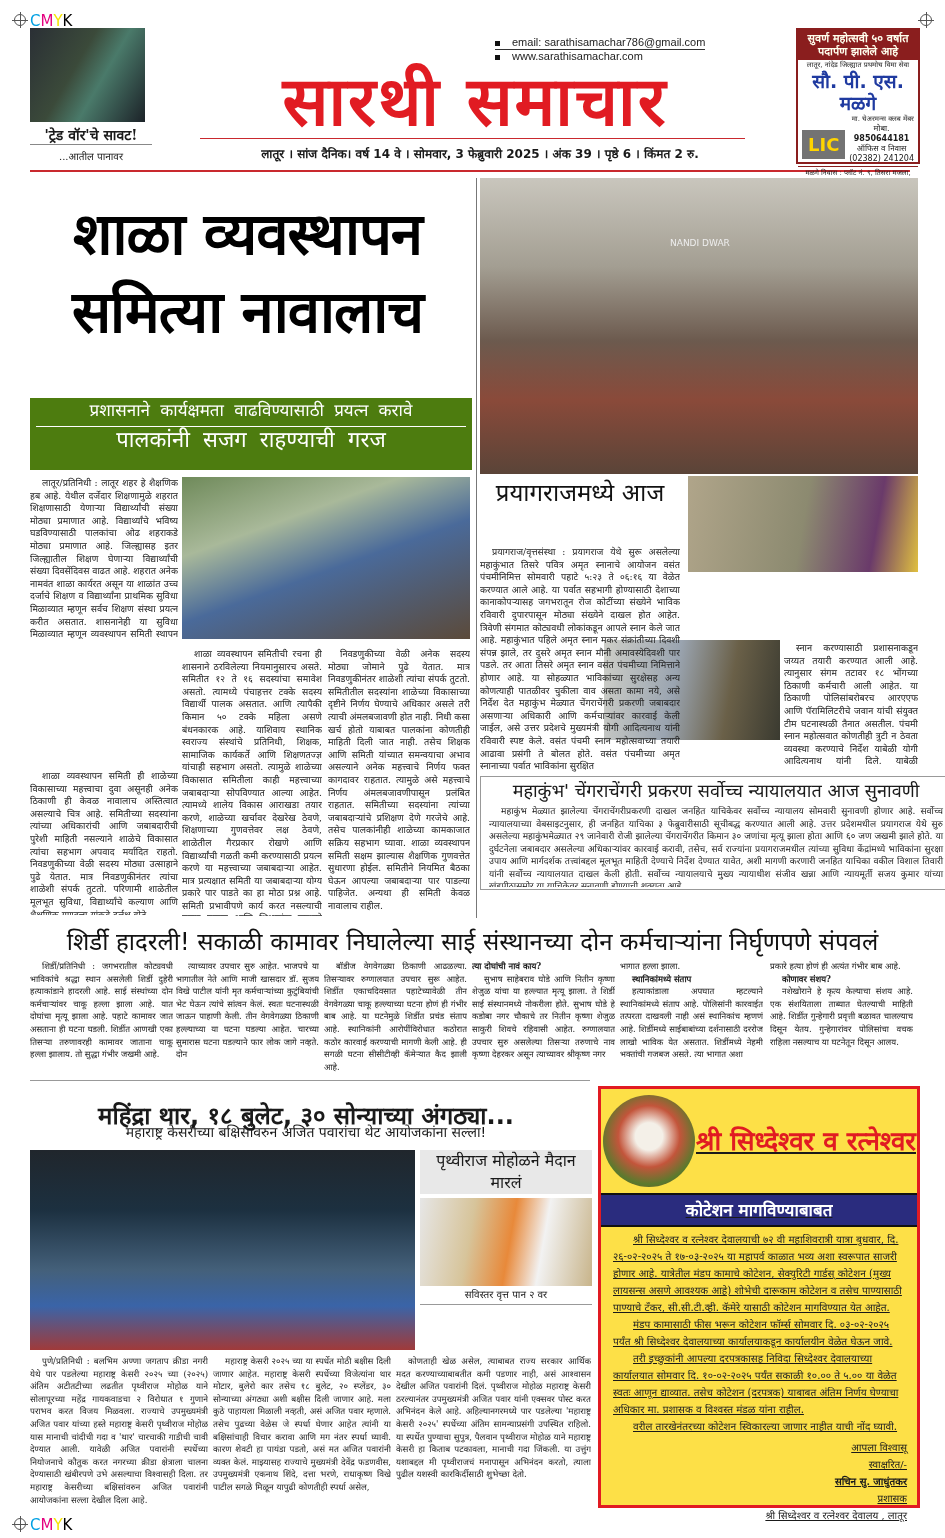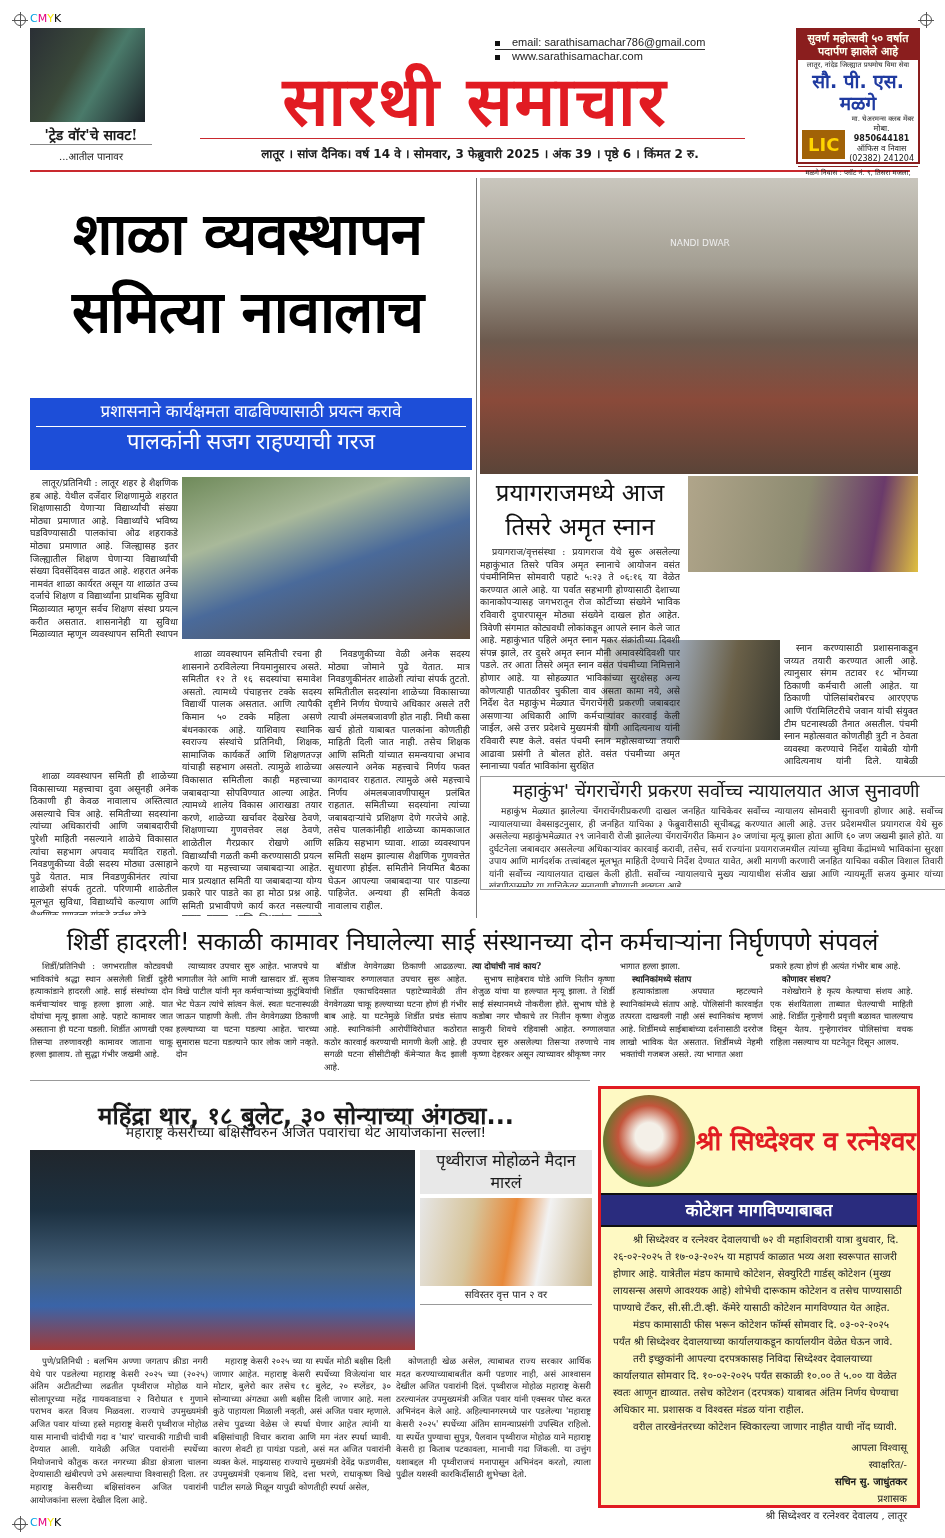--- a/index.html
+++ b/index.html
@@ -1,18 +1,18 @@
 <!DOCTYPE html>
 <html><head>
 <meta charset="utf-8">
 <style>
   * { box-sizing: border-box; margin: 0; padding: 0; }
   body { width: 945px; height: 1538px; background: #ffffff; font-family: "DejaVu Serif", serif; color: #1a1a1a; position: relative; overflow: hidden; }
   .abs { position: absolute; }
-  .cmyk { font-family: "DejaVu Sans", sans-serif; font-size: 11px; }
+  .cmyk { font-family: "DejaVu Sans", sans-serif; font-size: 15px; }
   .cmyk .c { color: #00a0e3; } .cmyk .m { color: #e4007f; } .cmyk .y { color: #f5e400; } .cmyk .k { color: #000; }
   .reg { width: 12px; height: 12px; border: 1px solid #555; border-radius: 50%; position: absolute; }
   .reg::before { content: ""; position: absolute; left: 5px; top: -3px; width: 1px; height: 16px; background: #555; }
   .reg::after { content: ""; position: absolute; top: 5px; left: -3px; height: 1px; width: 16px; background: #555; }
 
   .photo { background: linear-gradient(135deg, #6b7a8a, #3b4450 60%, #7c6a5a); }
   .teaser-caption { font-size: 14px; font-weight: bold; text-align: center; border-bottom: 1px solid #888; }
   .teaser-sub { font-size: 10px; text-align: center; }
 
   .contact { font-family: "Liberation Sans", sans-serif; font-size: 11px; color: #222; line-height: 13px; }
@@ -20,25 +20,25 @@
   .masthead { color: #e11b22; font-family: "DejaVu Sans", sans-serif; font-weight: bold; font-size: 68px; letter-spacing: 2px; text-align: center; line-height: 80px; }
   .mast-rule { height: 2px; background: #c9292e; }
   .dateline { font-family: "DejaVu Sans", sans-serif; font-size: 12px; font-weight: bold; text-align: center; }
   .top-rule { height: 2px; background: #c9292e; }
 
   .ad-lic { border: 2px solid #8a1e1e; background: #fff; font-family: "DejaVu Sans", sans-serif; text-align: center; }
   .ad-lic .hd { background: #8a1e1e; color: #ffe; font-size: 11px; font-weight: bold; line-height: 13px; padding: 2px; }
   .ad-lic .line { font-size: 7px; line-height: 10px; }
   .ad-lic .name { color: #1f3aa0; font-size: 19px; font-weight: bold; line-height: 22px; }
   .ad-lic .lic { display: flex; align-items: center; justify-content: space-between; padding: 0 4px; }
-  .ad-lic .logo { background: #a16207; color: #ffd400; font-weight: bold; font-size: 18px; padding: 4px 6px; }
+  .ad-lic .logo { background: #737373; color: #ffd400; font-weight: bold; font-size: 18px; padding: 4px 6px; }
   .ad-lic .ph { font-size: 8px; line-height: 10px; }
 
   .headline-big { font-family: "DejaVu Sans", sans-serif; font-weight: bold; font-size: 58px; line-height: 78px; text-align: center; letter-spacing: -1px; color: #000; }
-  .redbar { background: #1d4ed8; color: #fff; font-family: Liberation Sans, sans-serif; text-align: center; }
+  .redbar { background: #4d7c0f; color: #fff; font-family: Liberation Mono, monospace; text-align: center; }
   .redbar .l1 { font-size: 17px; line-height: 28px; border-bottom: 1px solid #fff; margin: 0 6px; }
   .redbar .l2 { font-size: 22px; line-height: 30px; }
 
   .col-text { font-size: 9.2px; line-height: 12.6px; text-align: justify; color: #222; overflow: hidden; }
   .col-text p { text-indent: 12px; }
   .vrule { width: 1px; background: #777; }
   .hrule { height: 1px; background: #999; }
 
   .kumbh-head { font-family: "DejaVu Sans", sans-serif; font-size: 24px; line-height: 34px; text-align: center; color: #111; }
   .box-stamp { border: 1px solid #999; background: #fff; }
@@ -46,21 +46,21 @@
 
   .shirdi-head { font-family: "DejaVu Sans", sans-serif; font-size: 24px; line-height: 32px; text-align: center; color: #111; }
   .sub-head { font-weight: bold; }
 
   .thar-head { font-family: "DejaVu Sans", sans-serif; font-weight: bold; font-size: 24px; line-height: 36px; text-align: center; margin-top: 12px; }
   .thar-sub { font-family: "DejaVu Sans", sans-serif; font-size: 14px; line-height: 20px; text-align: center; }
   .pune-head { font-family: "DejaVu Sans", sans-serif; font-weight: bold; font-size: 22px; line-height: 30px; text-align: center; }
   .pune-sub { font-family: "DejaVu Sans", sans-serif; font-size: 16px; background: #e8e8e8; text-align: center; line-height: 22px; }
   .caption { font-size: 10px; text-align: center; border-bottom: 1px solid #999; line-height: 18px; }
 
-  .temple-ad { border: 3px solid #e11b22; background: #fef9c3; }
+  .temple-ad { border: 3px solid #e11b22; background: #fde047; text-decoration: underline; }
   .temple-title { color: #e11b22; font-family: "DejaVu Sans", sans-serif; font-size: 26px; line-height: 36px; text-align: center; font-weight: bold; }
   .temple-bar { background: #2a2c7e; color: #fff; font-family: "DejaVu Sans", sans-serif; font-weight: bold; font-size: 17px; line-height: 30px; text-align: center; border-top: 2px solid #111; border-bottom: 2px solid #111; }
   .temple-body { font-size: 10.2px; line-height: 17px; color: #222; padding: 4px 12px; }
   .temple-body p { text-indent: 20px; }
   .temple-sign { text-align: right; font-size: 10px; line-height: 17px; padding-right: 10px; }
   .idol { border-radius: 50%; background: radial-gradient(circle at 50% 45%, #f4f0e8 20%, #c3553b 45%, #5a7a2d 70%, #8b2c2c); }
 </style>
 </head>
 <body>
 
@@ -124,21 +124,20 @@
   </div>
 <div class="abs col-text" style="left:328px;top:648px;width:142px;height:268px;">
     <p>निवडणुकीच्या वेळी अनेक सदस्य मोठ्या जोमाने पुढे येतात. मात्र निवडणुकीनंतर शाळेशी त्यांचा संपर्क तुटतो. समितीतील सदस्यांना शाळेच्या विकासाच्या दृष्टीने निर्णय घेण्याचे अधिकार असले तरी त्याची अंमलबजावणी होत नाही. निधी कसा खर्च होतो याबाबत पालकांना कोणतीही माहिती दिली जात नाही. तसेच शिक्षक आणि समिती यांच्यात समन्वयाचा अभाव असल्याने अनेक महत्त्वाचे निर्णय फक्त कागदावर राहतात. त्यामुळे असे महत्त्वाचे निर्णय अंमलबजावणीपासून प्रलंबित राहतात. समितीच्या सदस्यांना त्यांच्या जबाबदाऱ्यांचे प्रशिक्षण देणे गरजेचे आहे. तसेच पालकांनीही शाळेच्या कामकाजात सक्रिय सहभाग घ्यावा. शाळा व्यवस्थापन समिती सक्षम झाल्यास शैक्षणिक गुणवत्तेत सुधारणा होईल. समितीने नियमित बैठका घेऊन आपल्या जबाबदाऱ्या पार पाडल्या पाहिजेत. अन्यथा ही समिती केवळ नावालाच राहील.</p>
   </div>
 
 <div class="abs photo" style="left:480px;top:178px;width:438px;height:296px;background:linear-gradient(180deg,#c9c6bd 0%,#a39e92 30%,#6c5a4e 55%,#8a4a3a 75%,#5a4438 100%);" aria-label="Nandi Dwar gate with crowds at Mahakumbh">
   <div style="position:absolute;left:190px;top:60px;color:#eee;font-family:'DejaVu Sans',sans-serif;font-size:9px;">NANDI DWAR</div>
 </div>
 <div class="abs kumbh-head" style="left:480px;top:476px;width:200px;">
   <div>प्रयागराजमध्ये आज</div>
-  <div>तिसरे अमृत स्नान</div>
 </div>
 <div class="abs photo" style="left:688px;top:476px;width:230px;height:96px;background:linear-gradient(100deg,#b0a58a 0%,#8c8a70 50%,#6a3a6a 80%,#e0c040 100%);" aria-label="devotees bathing at Sangam"></div>
 <div class="abs photo" style="left:604px;top:640px;width:176px;height:100px;background:linear-gradient(100deg,#cfcfc8 0%,#9aa4b0 40%,#6a6048 70%,#3a3a30 100%);" aria-label="police officer with megaphone at ghat"></div>
 <div class="abs col-text" style="left:480px;top:546px;width:200px;height:230px;">
     <p>प्रयागराज/वृत्तसंस्था : प्रयागराज येथे सुरू असलेल्या महाकुंभात तिसरे पवित्र अमृत स्नानाचे आयोजन वसंत पंचमीनिमित्त सोमवारी पहाटे ५:२३ ते ०६:१६ या वेळेत करण्यात आले आहे. या पर्वात सहभागी होण्यासाठी देशाच्या कानाकोपऱ्यासह जगभरातून रोज कोटींच्या संख्येने भाविक रविवारी दुपारपासून मोठ्या संख्येने दाखल होत आहेत. त्रिवेणी संगमात कोट्यवधी लोकांकडून आपले स्नान केले जात आहे. महाकुंभात पहिले अमृत स्नान मकर संक्रांतीच्या दिवशी संपन्न झाले, तर दुसरे अमृत स्नान मौनी अमावस्येदिवशी पार पडले. तर आता तिसरे अमृत स्नान वसंत पंचमीच्या निमित्ताने होणार आहे. या सोहळ्यात भाविकांच्या सुरक्षेसह अन्य कोणत्याही पातळीवर चुकीला वाव असता कामा नये, असे निर्देश देत महाकुंभ मेळ्यात चेंगराचेंगरी प्रकरणी जबाबदार असणाऱ्या अधिकारी आणि कर्मचाऱ्यांवर कारवाई केली जाईल, असे उत्तर प्रदेशचे मुख्यमंत्री योगी आदित्यनाथ यांनी रविवारी स्पष्ट केले. वसंत पंचमी स्नान महोत्सवाच्या तयारी आढावा प्रसंगी ते बोलत होते. वसंत पंचमीच्या अमृत स्नानाच्या पर्वात भाविकांना सुरक्षित</p>
   </div>
 <div class="abs col-text" style="left:784px;top:642px;width:134px;height:122px;">
     <p>स्नान करण्यासाठी प्रशासनाकडून जय्यत तयारी करण्यात आली आहे. त्यानुसार संगम तटावर १८ भोंगच्या ठिकाणी कर्मचारी आली आहेत. या ठिकाणी पोलिसांबरोबरच आरएएफ आणि पॅरामिलिटरीचे जवान यांची संयुक्त टीम घटनास्थळी तैनात असतील. पंचमी स्नान महोत्सवात कोणतीही त्रुटी न ठेवता व्यवस्था करण्याचे निर्देश याबेळी योगी आदित्यनाथ यांनी दिले. याबेळी आपत्कालीन पार्श्वभूमिवर मिरवणूक काढली जाईल. तसेच संत, कल्पवासी, भक्त आणि पर्यटकांची सुरक्षा आणि सुविधा सुनिश्चित केली पाहिजे, कोणत्याही पातळीवर चुकीला वाव असता कामा नये, असे निर्देशही मुख्यमंत्री आदित्यनाथ यांनी अधिकाऱ्यांना दिले.</p>
   </div>
 

